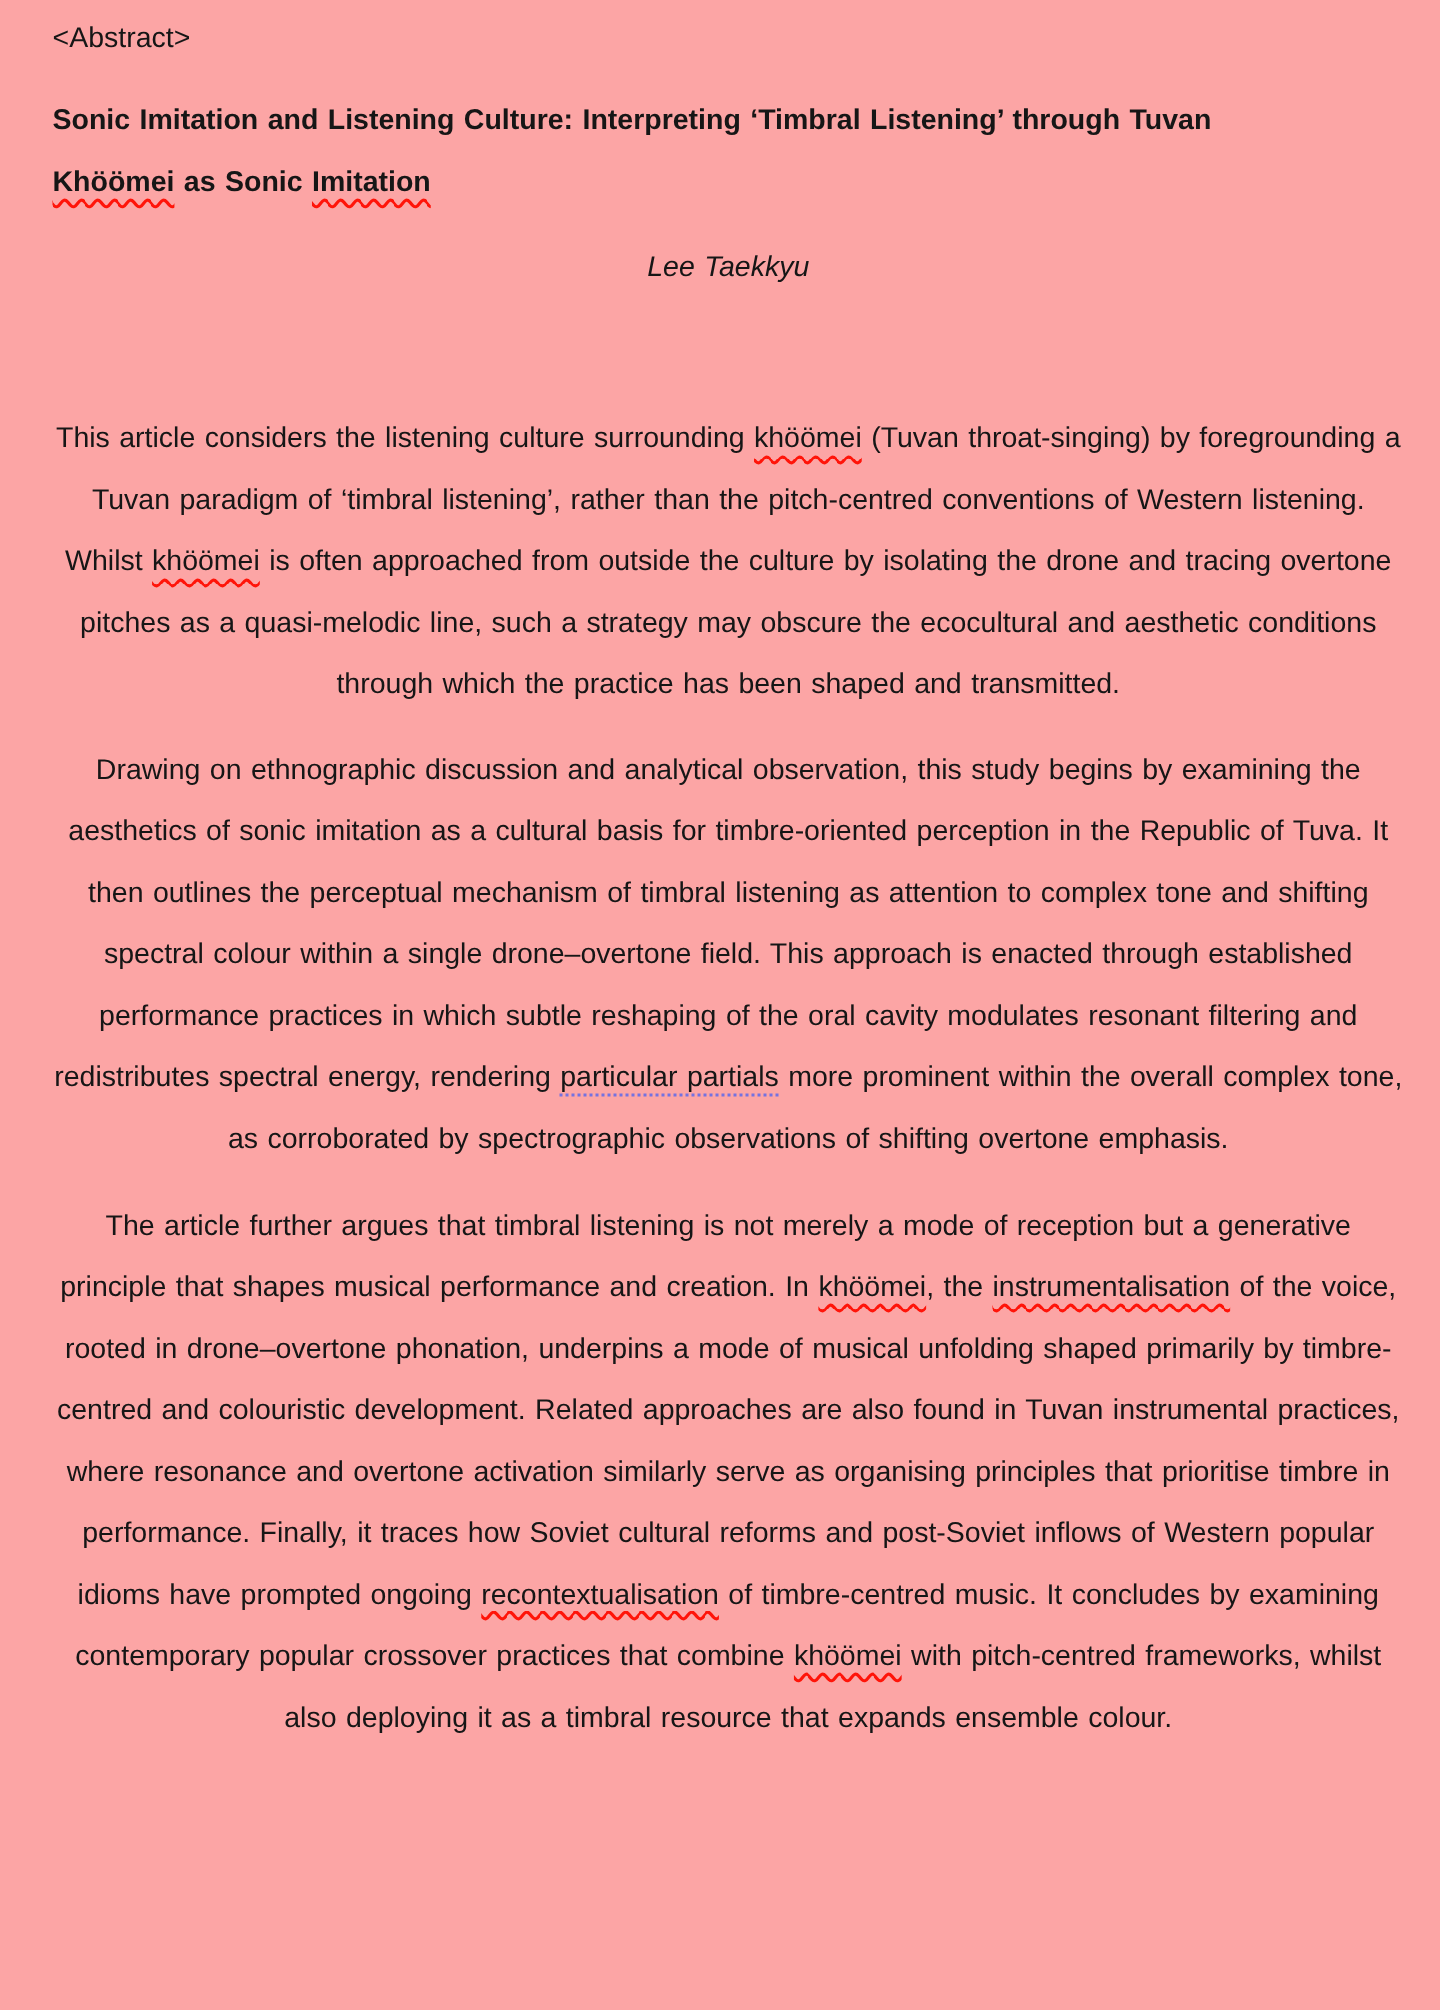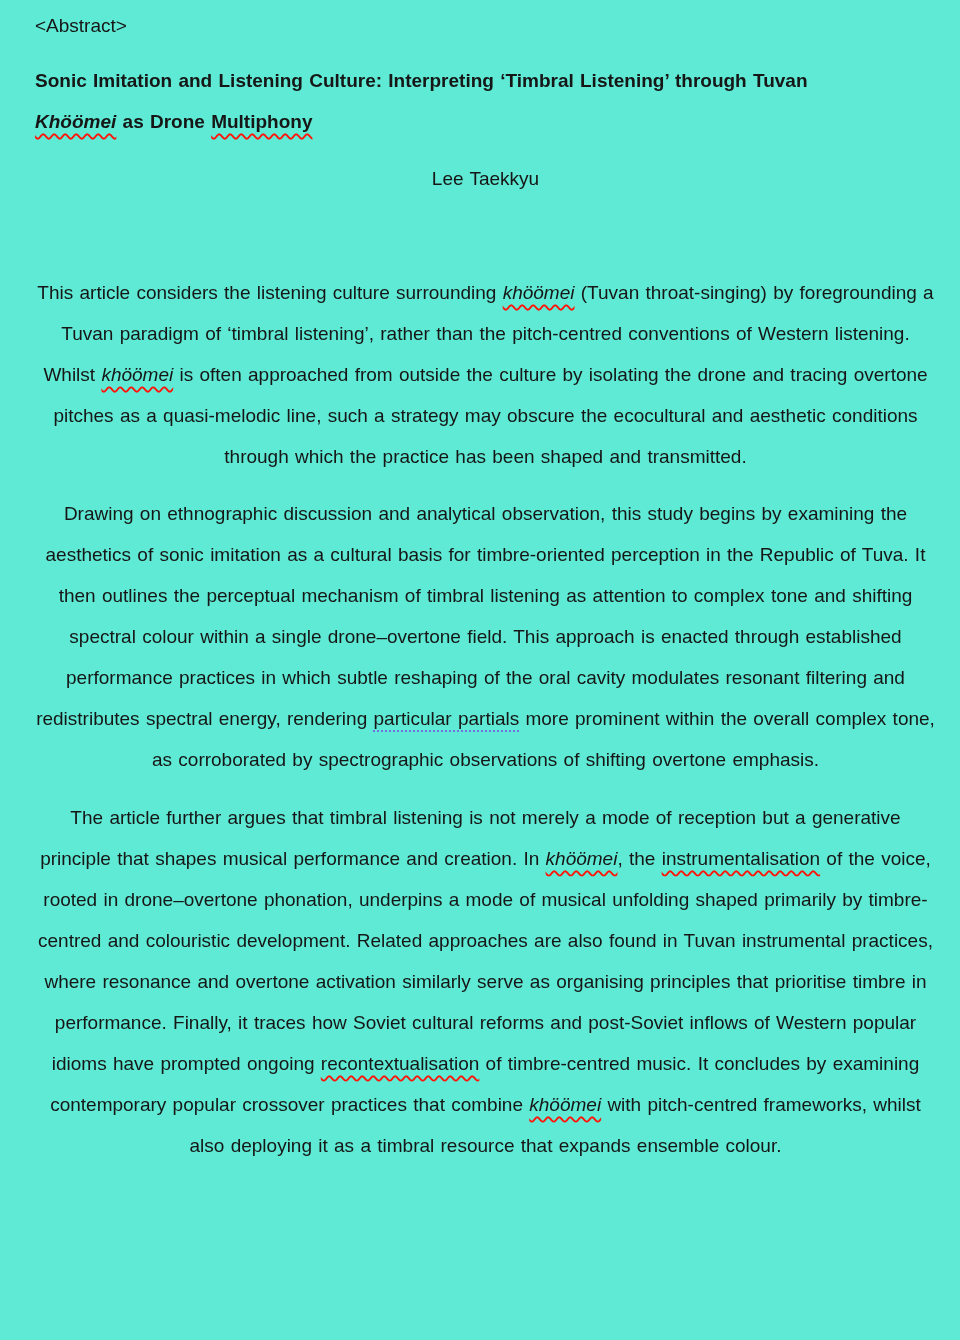--- a/index.html
+++ b/index.html
@@ -6,50 +6,51 @@
     margin: 0;
     padding: 0;
     background: #ffffff;
   }
   .page {
     position: relative;
     width: 960px;
     height: 1340px;
     box-sizing: border-box;
     padding: 5px 24px 0 35px;
-    background: #5eead4;
+    background: #fca5a5;
     font-family: "Liberation Sans", "DejaVu Sans", sans-serif;
     font-size: 19px;
     line-height: 2.16;
     color: #161616;
     overflow: hidden;
     word-spacing: 1px;
   }
   .abstract-tag {
     margin: 0 0 14px 0;
   }
   .title {
     text-align: left;
     font-weight: 700;
     margin: 0 0 16px 0;
   }
   .author {
     text-align: center;
     margin: 0 0 16px 0;
+    font-style: italic;
   }
   .blank-line {
     height: 41px;
     margin: 0 0 16px 0;
   }
   .para {
     margin: 0 0 16px 0;
     text-align: center;
   }
   
-  .it { font-style: italic; }
+  .it { }
   .sq {
     text-decoration-line: underline;
     text-decoration-style: wavy;
     text-decoration-color: var(--spell-red, #ff1409);
     text-decoration-thickness: 1.5px;
     text-underline-offset: 5px;
   }
   .gr {
     text-decoration-line: underline;
     text-decoration-style: dotted;
@@ -59,21 +60,21 @@
   }
 </style>
 </head>
 <body>
 
 <div class="page">
   <div class="abstract-tag">&lt;Abstract&gt;</div>
 
   <div class="title">
     <div>Sonic Imitation and Listening Culture: Interpreting ‘Timbral Listening’ through Tuvan</div>
-    <div><span class="it sq">Khöömei</span><span> as Drone </span><span class="sq">Multiphony</span></div>
+    <div><span class="it sq">Khöömei</span><span> as Sonic </span><span class="sq">Imitation</span></div>
   </div>
 
   <div class="author">Lee Taekkyu</div>
 
   <div class="blank-line"></div>
 
   <div class="para"><span>This article considers the listening culture surrounding </span><span class="it sq">khöömei</span><span> (Tuvan throat-singing) by foregrounding a Tuvan paradigm of ‘timbral listening’, rather than the pitch-centred conventions of Western listening. Whilst </span><span class="it sq">khöömei</span><span> is often approached from outside the culture by isolating the drone and tracing overtone pitches as a quasi-melodic line, such a strategy may obscure the ecocultural and aesthetic conditions through which the practice has been shaped and transmitted.</span></div>
 
   <div class="para"><span>Drawing on ethnographic discussion and analytical observation, this study begins by examining the aesthetics of sonic imitation as a cultural basis for timbre-oriented perception in the Republic of Tuva. It then outlines the perceptual mechanism of timbral listening as attention to complex tone and shifting spectral colour within a single drone–overtone field. This approach is enacted through established performance practices in which subtle reshaping of the oral cavity modulates resonant filtering and redistributes spectral energy, rendering </span><span class="gr">particular partials</span><span> more prominent within the overall complex tone, as corroborated by spectrographic observations of shifting overtone emphasis.</span></div>
 

